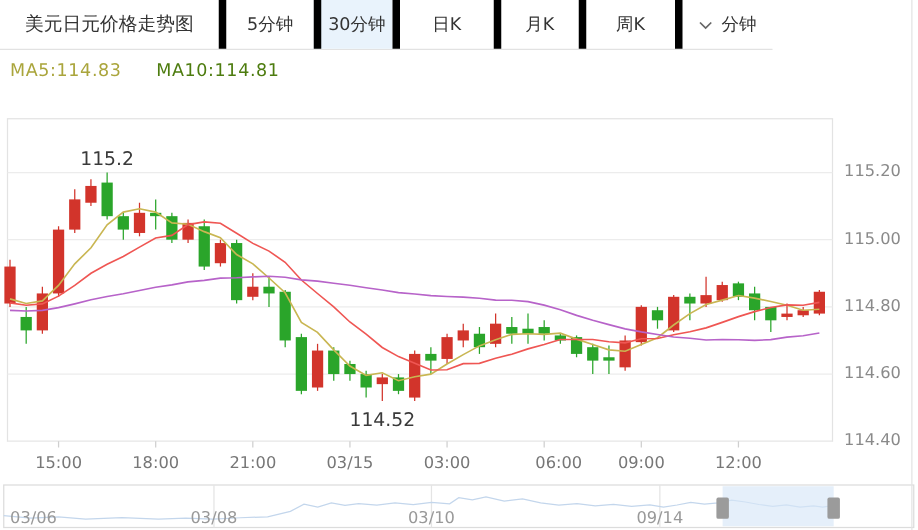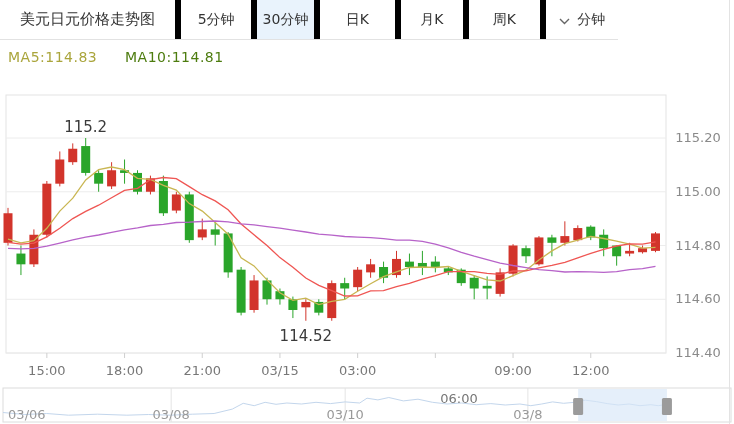--- a/index.html
+++ b/index.html
@@ -193,29 +193,29 @@
       <div class="ylab" style="top: 237.5px;">114.80</div>
       <div class="ylab" style="top: 291.25px;">114.60</div>
       <div class="ylab" style="top: 345px;">114.40</div>
     </div>
   <div id="x-axis">
       <div class="xlab" style="left: 21.85px;">15:00</div>
       <div class="xlab" style="left: 99.55px;">18:00</div>
       <div class="xlab" style="left: 177.25px;">21:00</div>
       <div class="xlab" style="left: 254.95px;">03/15</div>
       <div class="xlab" style="left: 332.65px;">03:00</div>
-      <div class="xlab" style="left: 434px; margin-top: 28px;">06:00</div>
+      <div class="xlab" style="left: 422px;">06:00</div>
       <div class="xlab" style="left: 488.05px;">09:00</div>
       <div class="xlab" style="left: 565.75px;">12:00</div>
     </div>
   <div id="annotations">
       <div class="anno" style="left: 55.7px; top: 118px;">115.2</div>
       <div class="anno" style="left: 275.85px; top: 326.75px;">114.52</div>
     </div>
   <div id="nav-labels">
       <div class="navlab" style="left: 8.096px;">03/06</div>
       <div class="navlab" style="left: 147.168px; width: 48px; text-align: center;">03/08</div>
       <div class="navlab" style="left: 321.16px; width: 48px; text-align: center;">03/10</div>
-      <div class="navlab" style="left: 503.888px; width: 48px; text-align: center;">03/8</div>
+      <div class="navlab" style="left: 503.888px; width: 48px; text-align: center;">09/14</div>
     </div>
 
   <div class="rightborder"></div>
 </div>
 
 </body></html>

